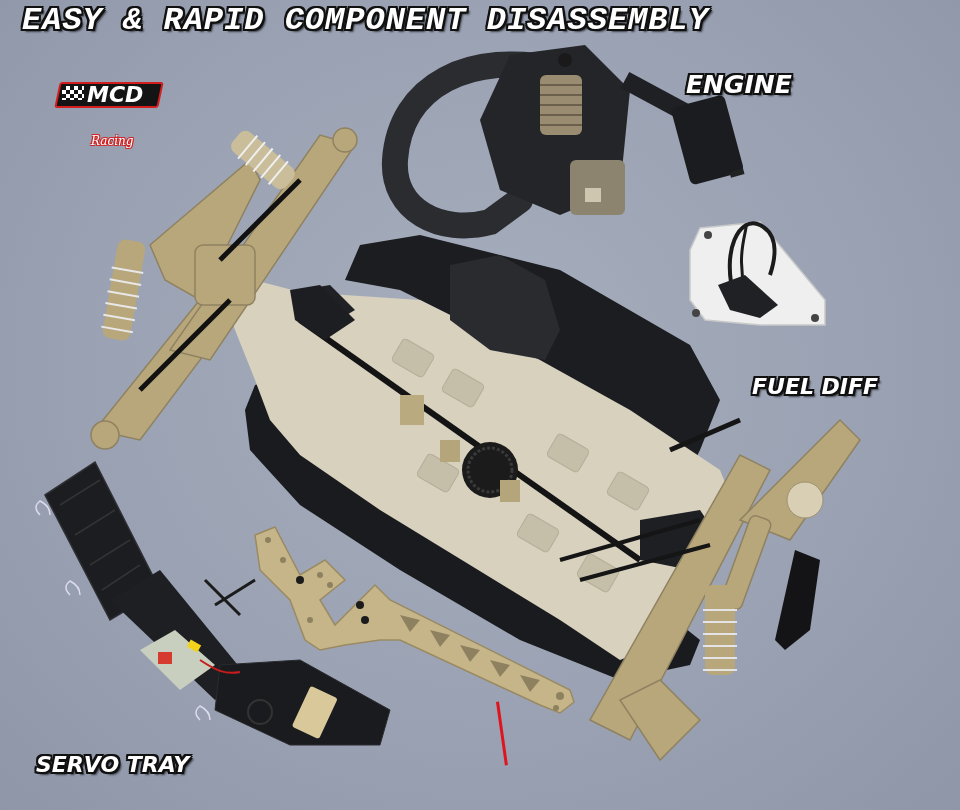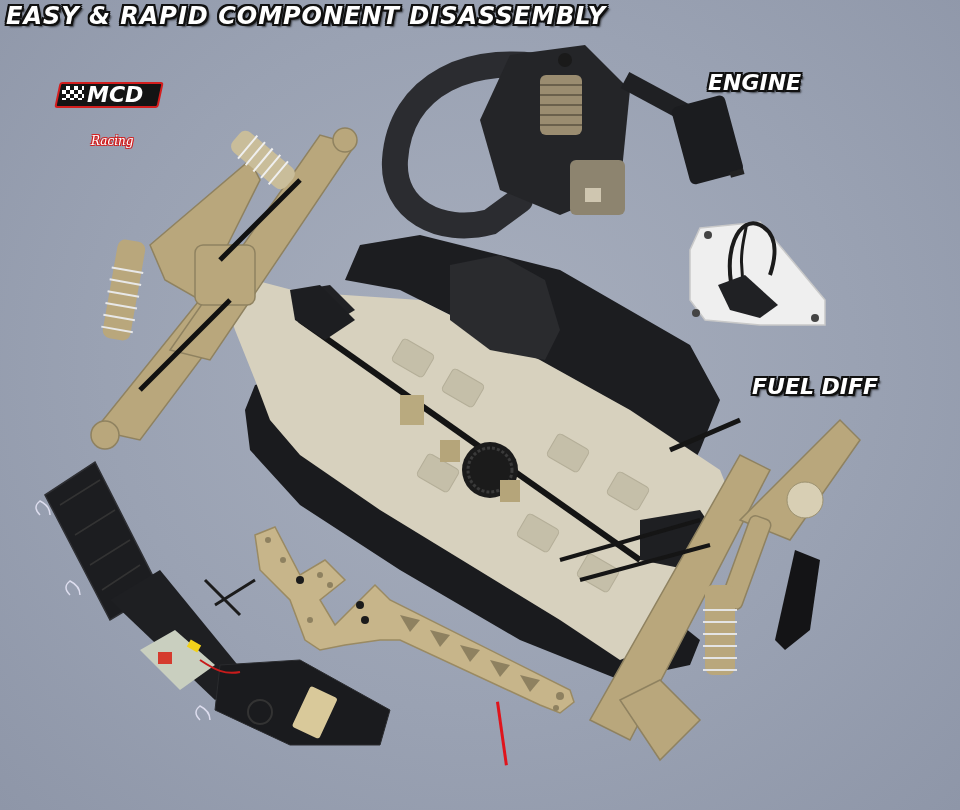--- a/index.html
+++ b/index.html
@@ -10,22 +10,22 @@
     font-family: "DejaVu Sans", sans-serif;
   }
   .label {
     position: absolute; color: #ffffff; font-weight: bold; font-style: italic;
     font-family: "DejaVu Sans", sans-serif; letter-spacing: 0px; white-space: nowrap;
     text-shadow:
       -2px -2px 0 #111, 2px -2px 0 #111, -2px 2px 0 #111, 2px 2px 0 #111,
       0 -2px 0 #111, 0 2px 0 #111, -2px 0 0 #111, 2px 0 0 #111,
       3px 3px 2px rgba(0,0,0,0.6);
   }
-  .title { left: 6px; top: 2px; font-size: 24px; letter-spacing: 1px; }
-  .lbl-engine { left: 708px; top: 70px; font-size: 22px; }
+  .title { left: 22px; top: 2px; font-size: 32px; letter-spacing: 1px; font-family: Liberation Mono, monospace; }
+  .lbl-engine { left: 686px; top: 70px; font-size: 25px; }
   .lbl-fuel { left: 752px; top: 374px; font-size: 22px; }
   .lbl-servo { left: 36px; top: 752px; font-size: 22px; }
   .lbl-diff { left: 383px; top: 770px; font-size: 23px; }
   .pointer { position: absolute; left: 496px; top: 702px; width: 3px; height: 64px; background: #e0141c; transform: rotate(-8deg); transform-origin: top left; }
 
   .logo { position: absolute; left: 57px; top: 82px; width: 102px; height: 40px; }
   .logo-box { position: absolute; left: 0; top: 0; width: 100px; height: 22px; background: #141414; border: 2px solid #d41e1e; border-radius: 3px; transform: skewX(-12deg); }
   .logo-checker { position: absolute; left: 5px; top: 4px; width: 22px; height: 14px;
     background:
       linear-gradient(45deg, #fff 25%, transparent 25%, transparent 75%, #fff 75%),
@@ -232,14 +232,15 @@
   <div class="logo">
     <div class="logo-box"></div>
     <div class="logo-checker"></div>
     <div class="logo-text">MCD</div>
     <div class="logo-sub">Racing</div>
   </div>
 
   <div class="label title">EASY &amp; RAPID COMPONENT DISASSEMBLY</div>
   <div class="label lbl-engine">ENGINE</div>
   <div class="label lbl-fuel">FUEL DIFF</div>
+  <div class="label lbl-servo">SERVO TRAY</div>
   <div class="pointer"></div>
 </div>
 
 </body></html>

